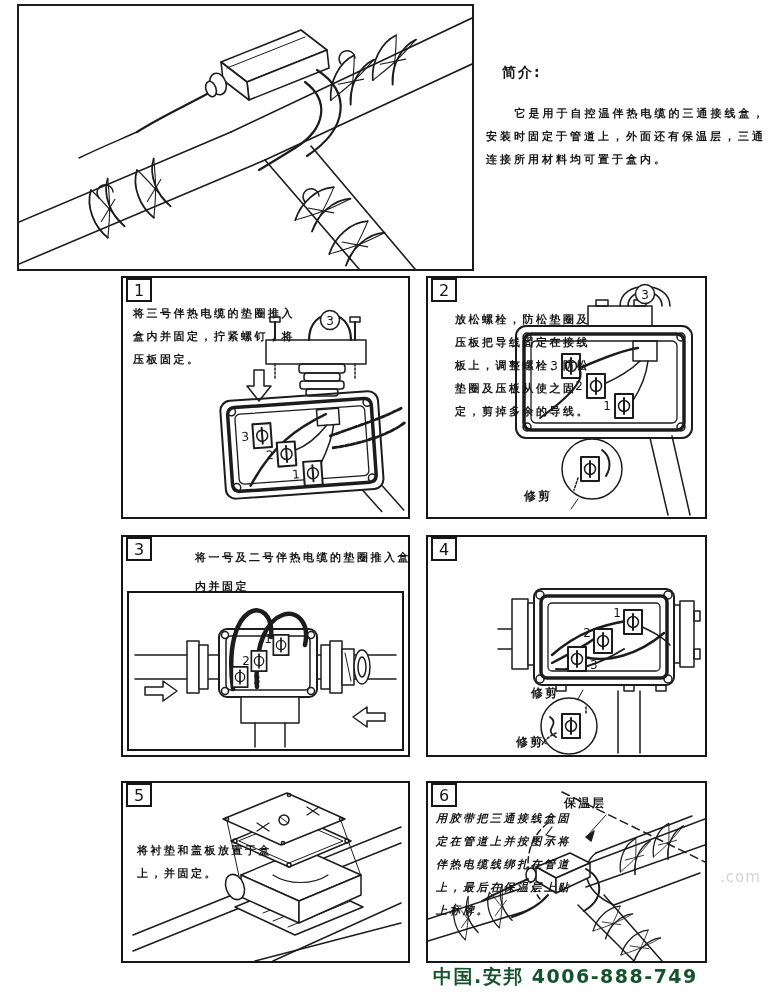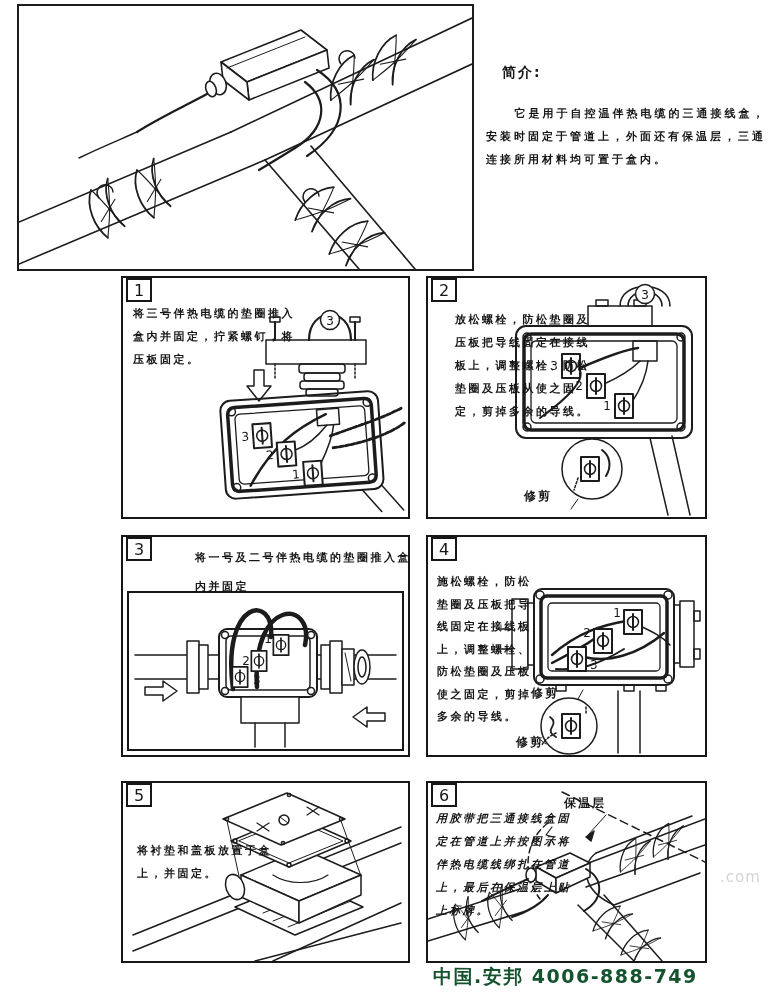--- a/index.html
+++ b/index.html
@@ -300,21 +300,20 @@
     <g>
       <circle cx="141" cy="189" r="28" fill="#fff"></circle>
       <use href="#clamp" transform="translate(143,189)"></use>
       <path d="M122,180 q6,4 2,10 q-4,6 4,10" stroke-width="1.8"></path>
       <path d="M128,196 C120,200 116,204 114,208" stroke-dasharray="2,2"></path>
       <line x1="158" y1="170" x2="158" y2="178" stroke-dasharray="2,2"></line>
       <path d="M150,162 L155,153" stroke-width="1"></path>
       <path d="M118,207 L110,201" stroke-width="1"></path>
     </g>
   </svg>
-  <div class="step-text t4">施松螺栓，防松垫圈及压板把导线固定在接线板上，调整螺栓、防松垫圈及压板使之固定，剪掉多余的导线。</div>
   <div class="small-label" style="left:103px; top:148px;">修剪</div>
   <div class="small-label" style="left:88px; top:197px;">修剪</div>
 </section>
 
 <section class="panel" id="p5">
   <div class="badge">5</div>
   <svg class="art" viewBox="0 0 285 178" fill="none" stroke="#1c1c1c" stroke-width="1.5">
     <g>
       <path d="M10,152 L278,44"></path>
         <path d="M10,168 L278,60"></path>

